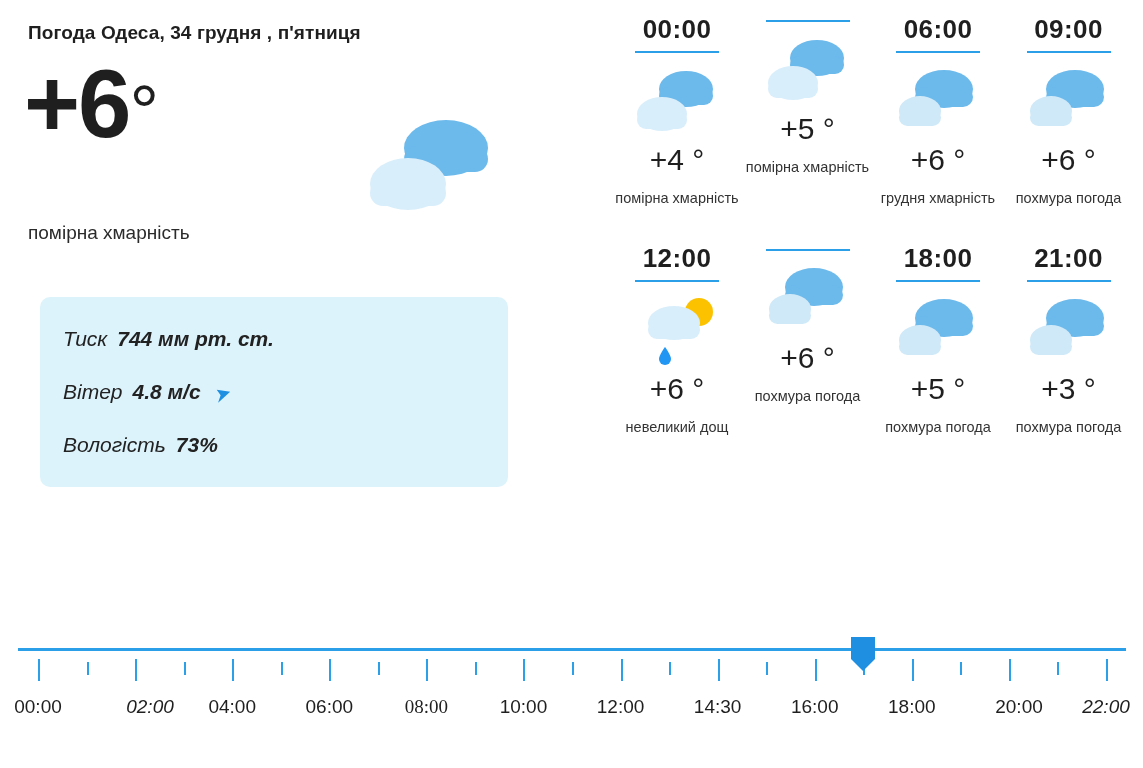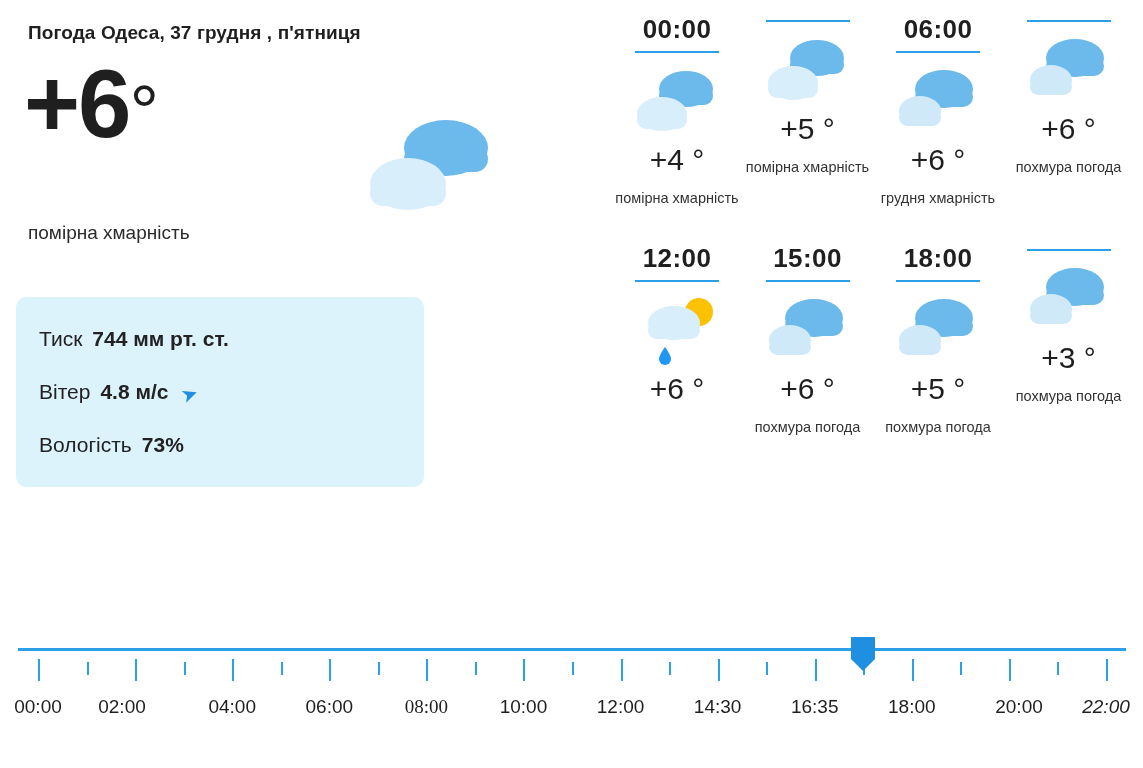--- a/index.html
+++ b/index.html
@@ -63,26 +63,27 @@
   .current-desc {
     position: absolute;
     left: 0;
     top: 200px;
     font-size: 19px;
     color: #2b2b2b;
   }
 
   .info-card {
     position: absolute;
-    left: 16px;
+    left: 40px;
     top: 297px;
-    width: 408px;
+    width: 468px;
     height: 190px;
     background: #ddf3fb;
     border-radius: 10px;
+    font-style: italic;
   }
   .info-row {
     position: absolute;
     left: 23px;
     font-size: 21px;
     color: #222;
     white-space: nowrap;
   }
   .info-row .lab { font-weight: 400; }
   .info-row .val { font-weight: 700; margin-left: 10px; }
@@ -186,21 +187,21 @@
     transform: translateX(-50%);
   }
   .marker svg { display: block; }
 </style>
 </head>
 <body>
 
 <div class="page">
 
   <div class="current-panel">
-    <div class="current-title">Погода Одеса, 37 грудня , п'ятниця</div>
+    <div class="current-title">Погода Одеса, 34 грудня , п'ятниця</div>
 
     <div class="current-main">
       <div class="current-temp">
         <span>+6</span><span class="deg">°</span>
       </div>
       <div class="current-icon">
         <svg width="150" height="110" viewBox="0 0 150 110">
           <ellipse cx="88" cy="42" rx="42" ry="28" fill="#6cb9ec"></ellipse>
           <rect x="46" y="40" width="84" height="26" rx="13" fill="#6cb9ec"></rect>
           <ellipse cx="50" cy="78" rx="38" ry="26" fill="#d9eefb"></ellipse>
@@ -264,20 +265,21 @@
           <rect x="25" y="26" width="58" height="20" rx="10" fill="#6cb9ec"></rect>
           <ellipse cx="30" cy="50" rx="21" ry="15" fill="#cfe9f8"></ellipse>
           <rect x="9" y="48" width="42" height="17" rx="8.5" fill="#cfe9f8"></rect>
         </svg>
       </div>
       <div class="hour-temp">+6 °</div>
       <div class="hour-desc">грудня хмарність</div>
     </div>
 
     <div class="hour-cell">
+      <div class="hour-time">09:00</div>
       <div class="hour-underline"></div>
       <div class="hour-icon">
         <svg width="96" height="78" viewBox="0 0 96 78">
           <ellipse cx="54" cy="28" rx="29" ry="19" fill="#6cb9ec"></ellipse>
           <rect x="25" y="26" width="58" height="20" rx="10" fill="#6cb9ec"></rect>
           <ellipse cx="30" cy="50" rx="21" ry="15" fill="#cfe9f8"></ellipse>
           <rect x="9" y="48" width="42" height="17" rx="8.5" fill="#cfe9f8"></rect>
         </svg>
       </div>
       <div class="hour-temp">+6 °</div>
@@ -289,24 +291,24 @@
       <div class="hour-underline"></div>
       <div class="hour-icon">
         <svg width="96" height="78" viewBox="0 0 96 78">
           <circle cx="70" cy="22" r="14" fill="#fcc200"></circle>
           <ellipse cx="45" cy="33" rx="26" ry="17" fill="#d9eefb"></ellipse>
           <rect x="19" y="31" width="52" height="18" rx="9" fill="#d9eefb"></rect>
           <path d="M36 57 C36 57 30 65 30 69 a6 6 0 0 0 12 0 c0 -4 -6 -12 -6 -12 z" fill="#2196f3"></path>
         </svg>
       </div>
       <div class="hour-temp">+6 °</div>
-    </div>
-
-    <div class="hour-cell">
-      <div class="hour-time">15:00</div>
+      <div class="hour-desc">невеликий дощ</div>
+    </div>
+
+    <div class="hour-cell">
       <div class="hour-underline"></div>
       <div class="hour-icon">
         <svg width="96" height="78" viewBox="0 0 96 78">
           <ellipse cx="54" cy="28" rx="29" ry="19" fill="#6cb9ec"></ellipse>
           <rect x="25" y="26" width="58" height="20" rx="10" fill="#6cb9ec"></rect>
           <ellipse cx="30" cy="50" rx="21" ry="15" fill="#cfe9f8"></ellipse>
           <rect x="9" y="48" width="42" height="17" rx="8.5" fill="#cfe9f8"></rect>
         </svg>
       </div>
       <div class="hour-temp">+6 °</div>
@@ -322,20 +324,21 @@
           <rect x="25" y="26" width="58" height="20" rx="10" fill="#6cb9ec"></rect>
           <ellipse cx="30" cy="50" rx="21" ry="15" fill="#cfe9f8"></ellipse>
           <rect x="9" y="48" width="42" height="17" rx="8.5" fill="#cfe9f8"></rect>
         </svg>
       </div>
       <div class="hour-temp">+5 °</div>
       <div class="hour-desc">похмура погода</div>
     </div>
 
     <div class="hour-cell">
+      <div class="hour-time">21:00</div>
       <div class="hour-underline"></div>
       <div class="hour-icon">
         <svg width="96" height="78" viewBox="0 0 96 78">
           <ellipse cx="54" cy="28" rx="29" ry="19" fill="#6cb9ec"></ellipse>
           <rect x="25" y="26" width="58" height="20" rx="10" fill="#6cb9ec"></rect>
           <ellipse cx="30" cy="50" rx="21" ry="15" fill="#cfe9f8"></ellipse>
           <rect x="9" y="48" width="42" height="17" rx="8.5" fill="#cfe9f8"></rect>
         </svg>
       </div>
       <div class="hour-temp">+3 °</div>
@@ -366,28 +369,28 @@
         <div class="tick major" style="left: 796.727px;"></div>
         <div class="tick minor" style="left: 845.273px;"></div>
         <div class="tick major" style="left: 893.818px;"></div>
         <div class="tick minor" style="left: 942.364px;"></div>
         <div class="tick major" style="left: 990.909px;"></div>
         <div class="tick minor" style="left: 1039.45px;"></div>
         <div class="tick major" style="left: 1088px;"></div>
       </div>
     <div id="tl-labels">
         <div class="tl-label" style="left: 20px;">00:00</div>
-        <div class="tl-label" style="left: 104px;">02:00</div>
+        <div class="tl-label" style="left: 132px; font-style: italic;">02:00</div>
         <div class="tl-label" style="left: 214.182px;">04:00</div>
         <div class="tl-label" style="left: 311.273px;">06:00</div>
         <div class="tl-label" style="left: 408.364px; font-family: Liberation Serif, serif;">08:00</div>
         <div class="tl-label" style="left: 505.455px;">10:00</div>
         <div class="tl-label" style="left: 602.545px;">12:00</div>
         <div class="tl-label" style="left: 699.636px;">14:30</div>
-        <div class="tl-label" style="left: 796.727px;">16:35</div>
+        <div class="tl-label" style="left: 796.727px;">16:00</div>
         <div class="tl-label" style="left: 893.818px;">18:00</div>
         <div class="tl-label" style="left: 1001px;">20:00</div>
         <div class="tl-label" style="left: 1088px; font-style: italic;">22:00</div>
       </div>
     <div class="marker" id="slider-marker" style="left: 845.273px;">
       <svg width="30" height="40" viewBox="0 0 30 40">
         <path d="M3 3 h24 v22 l-12 12 l-12 -12 z" fill="#1e8fe1"></path>
       </svg>
     </div>
   </div>

